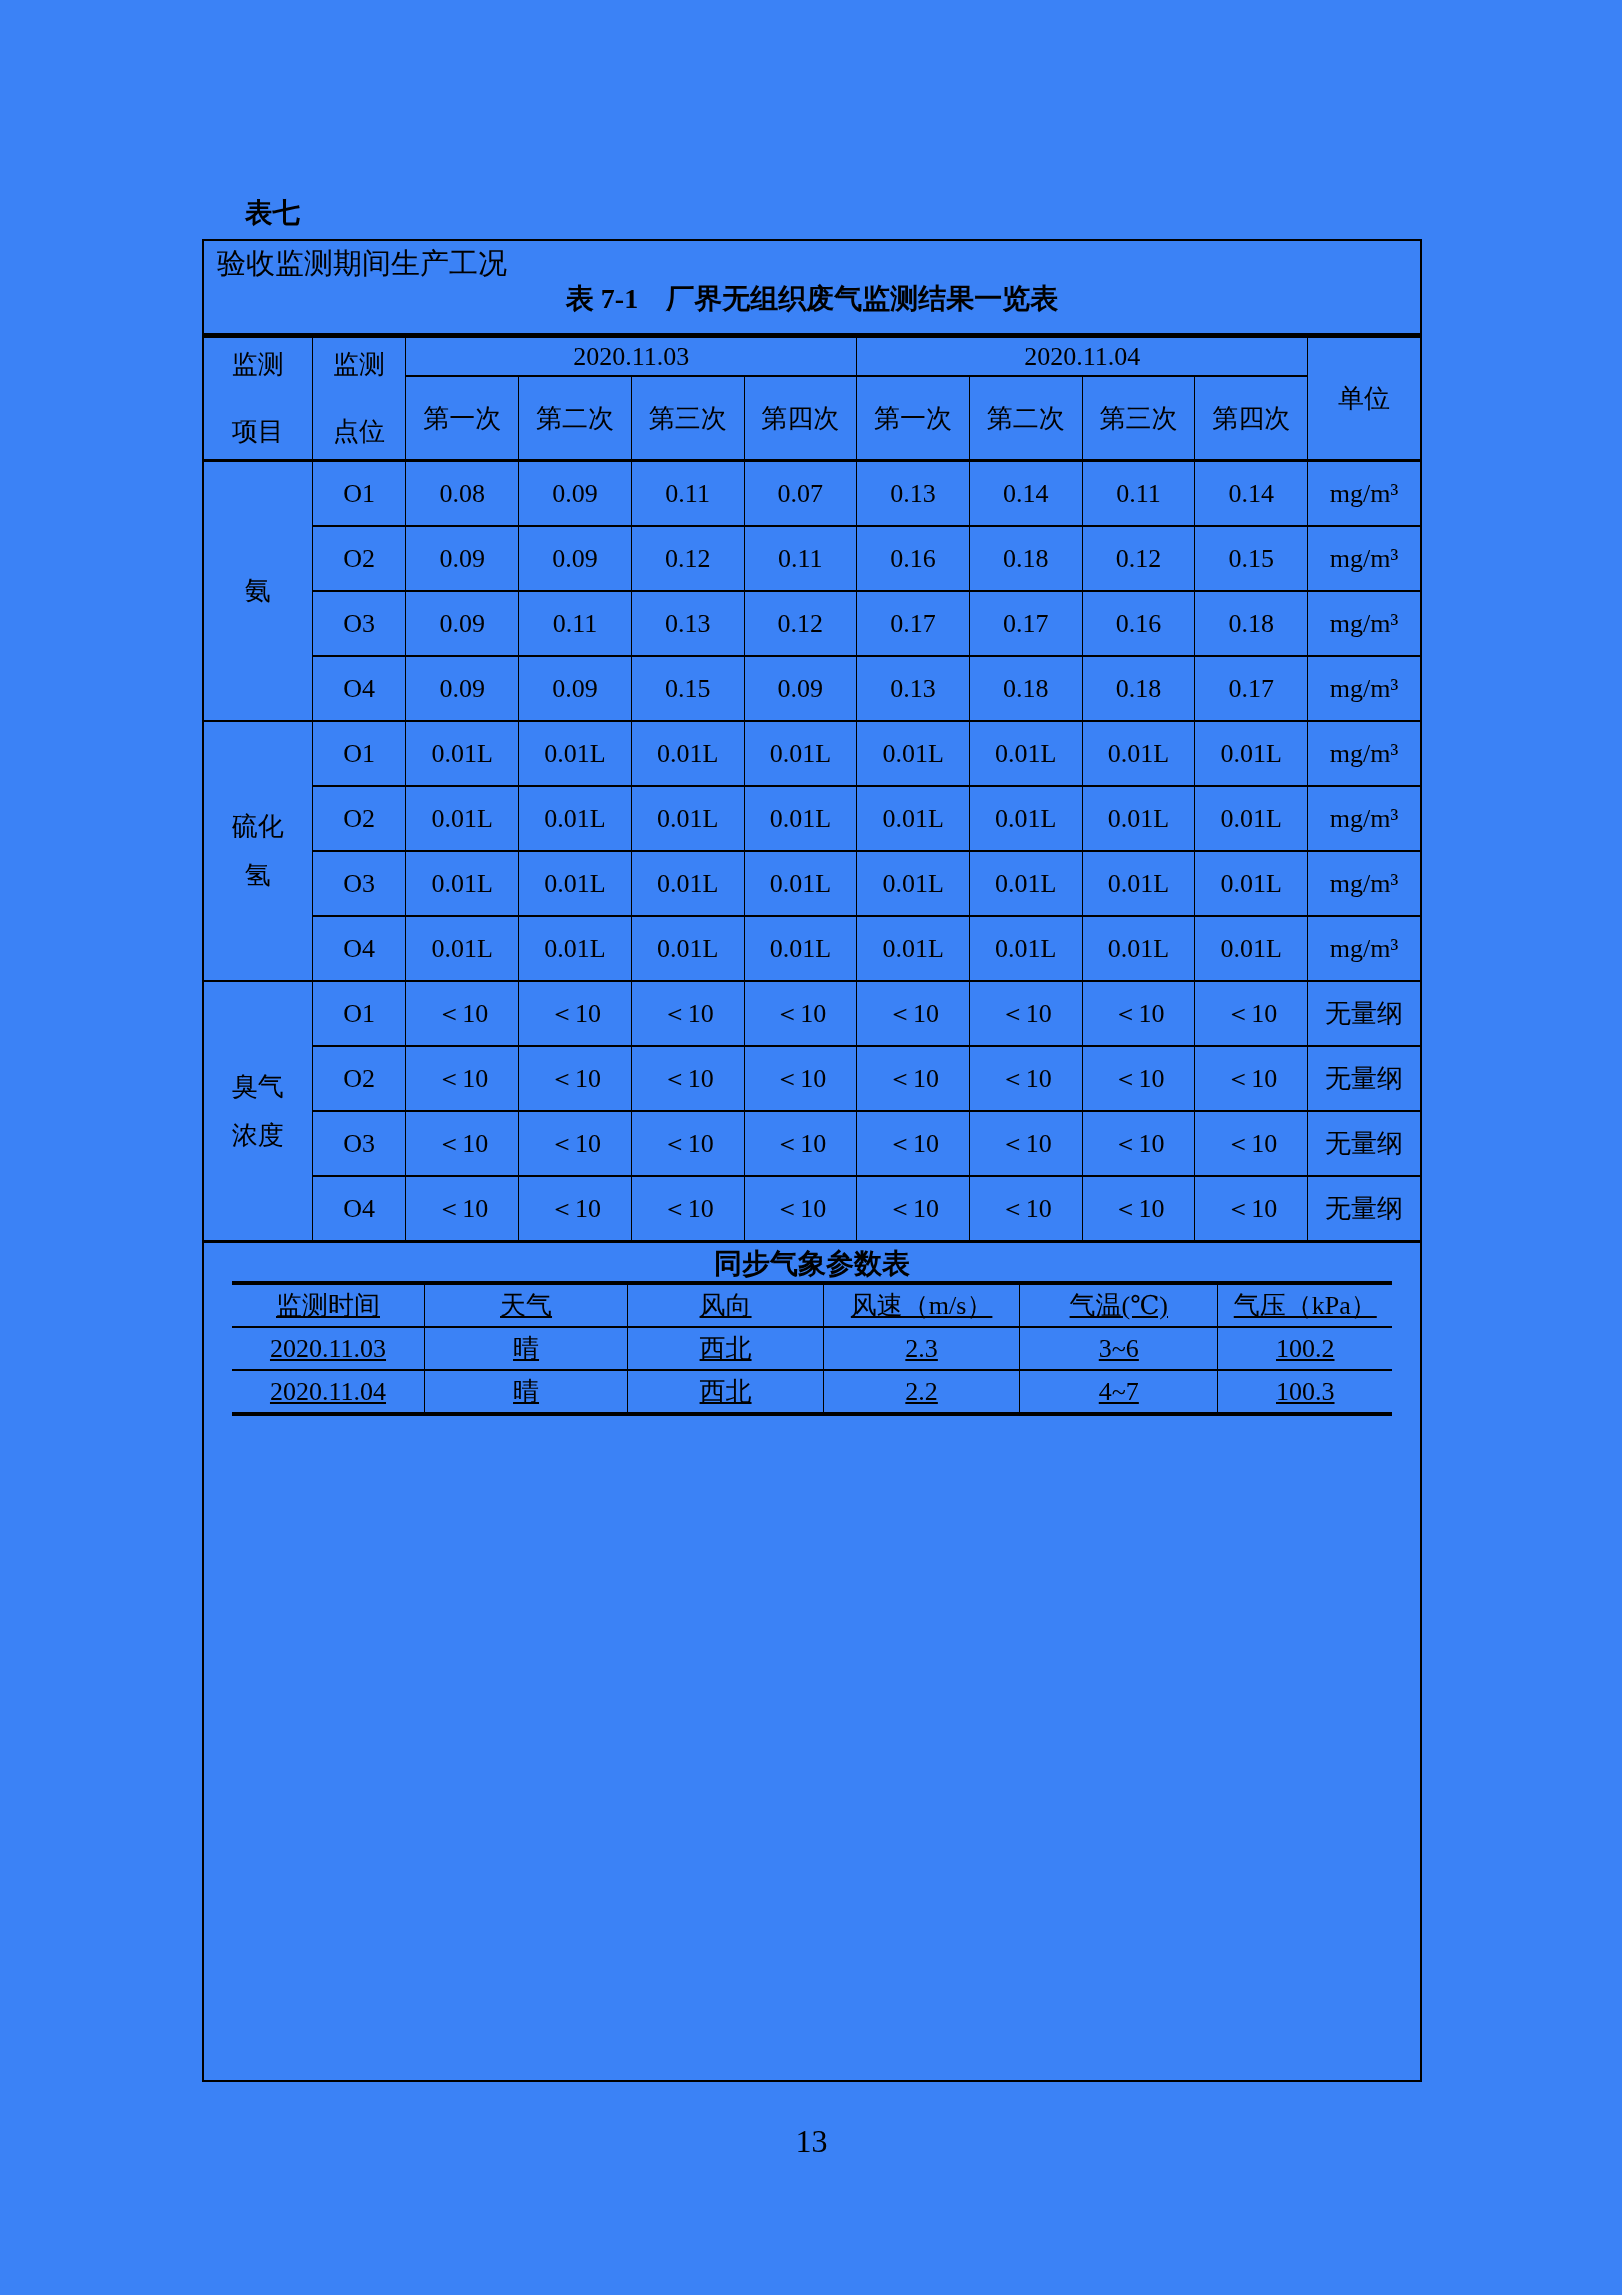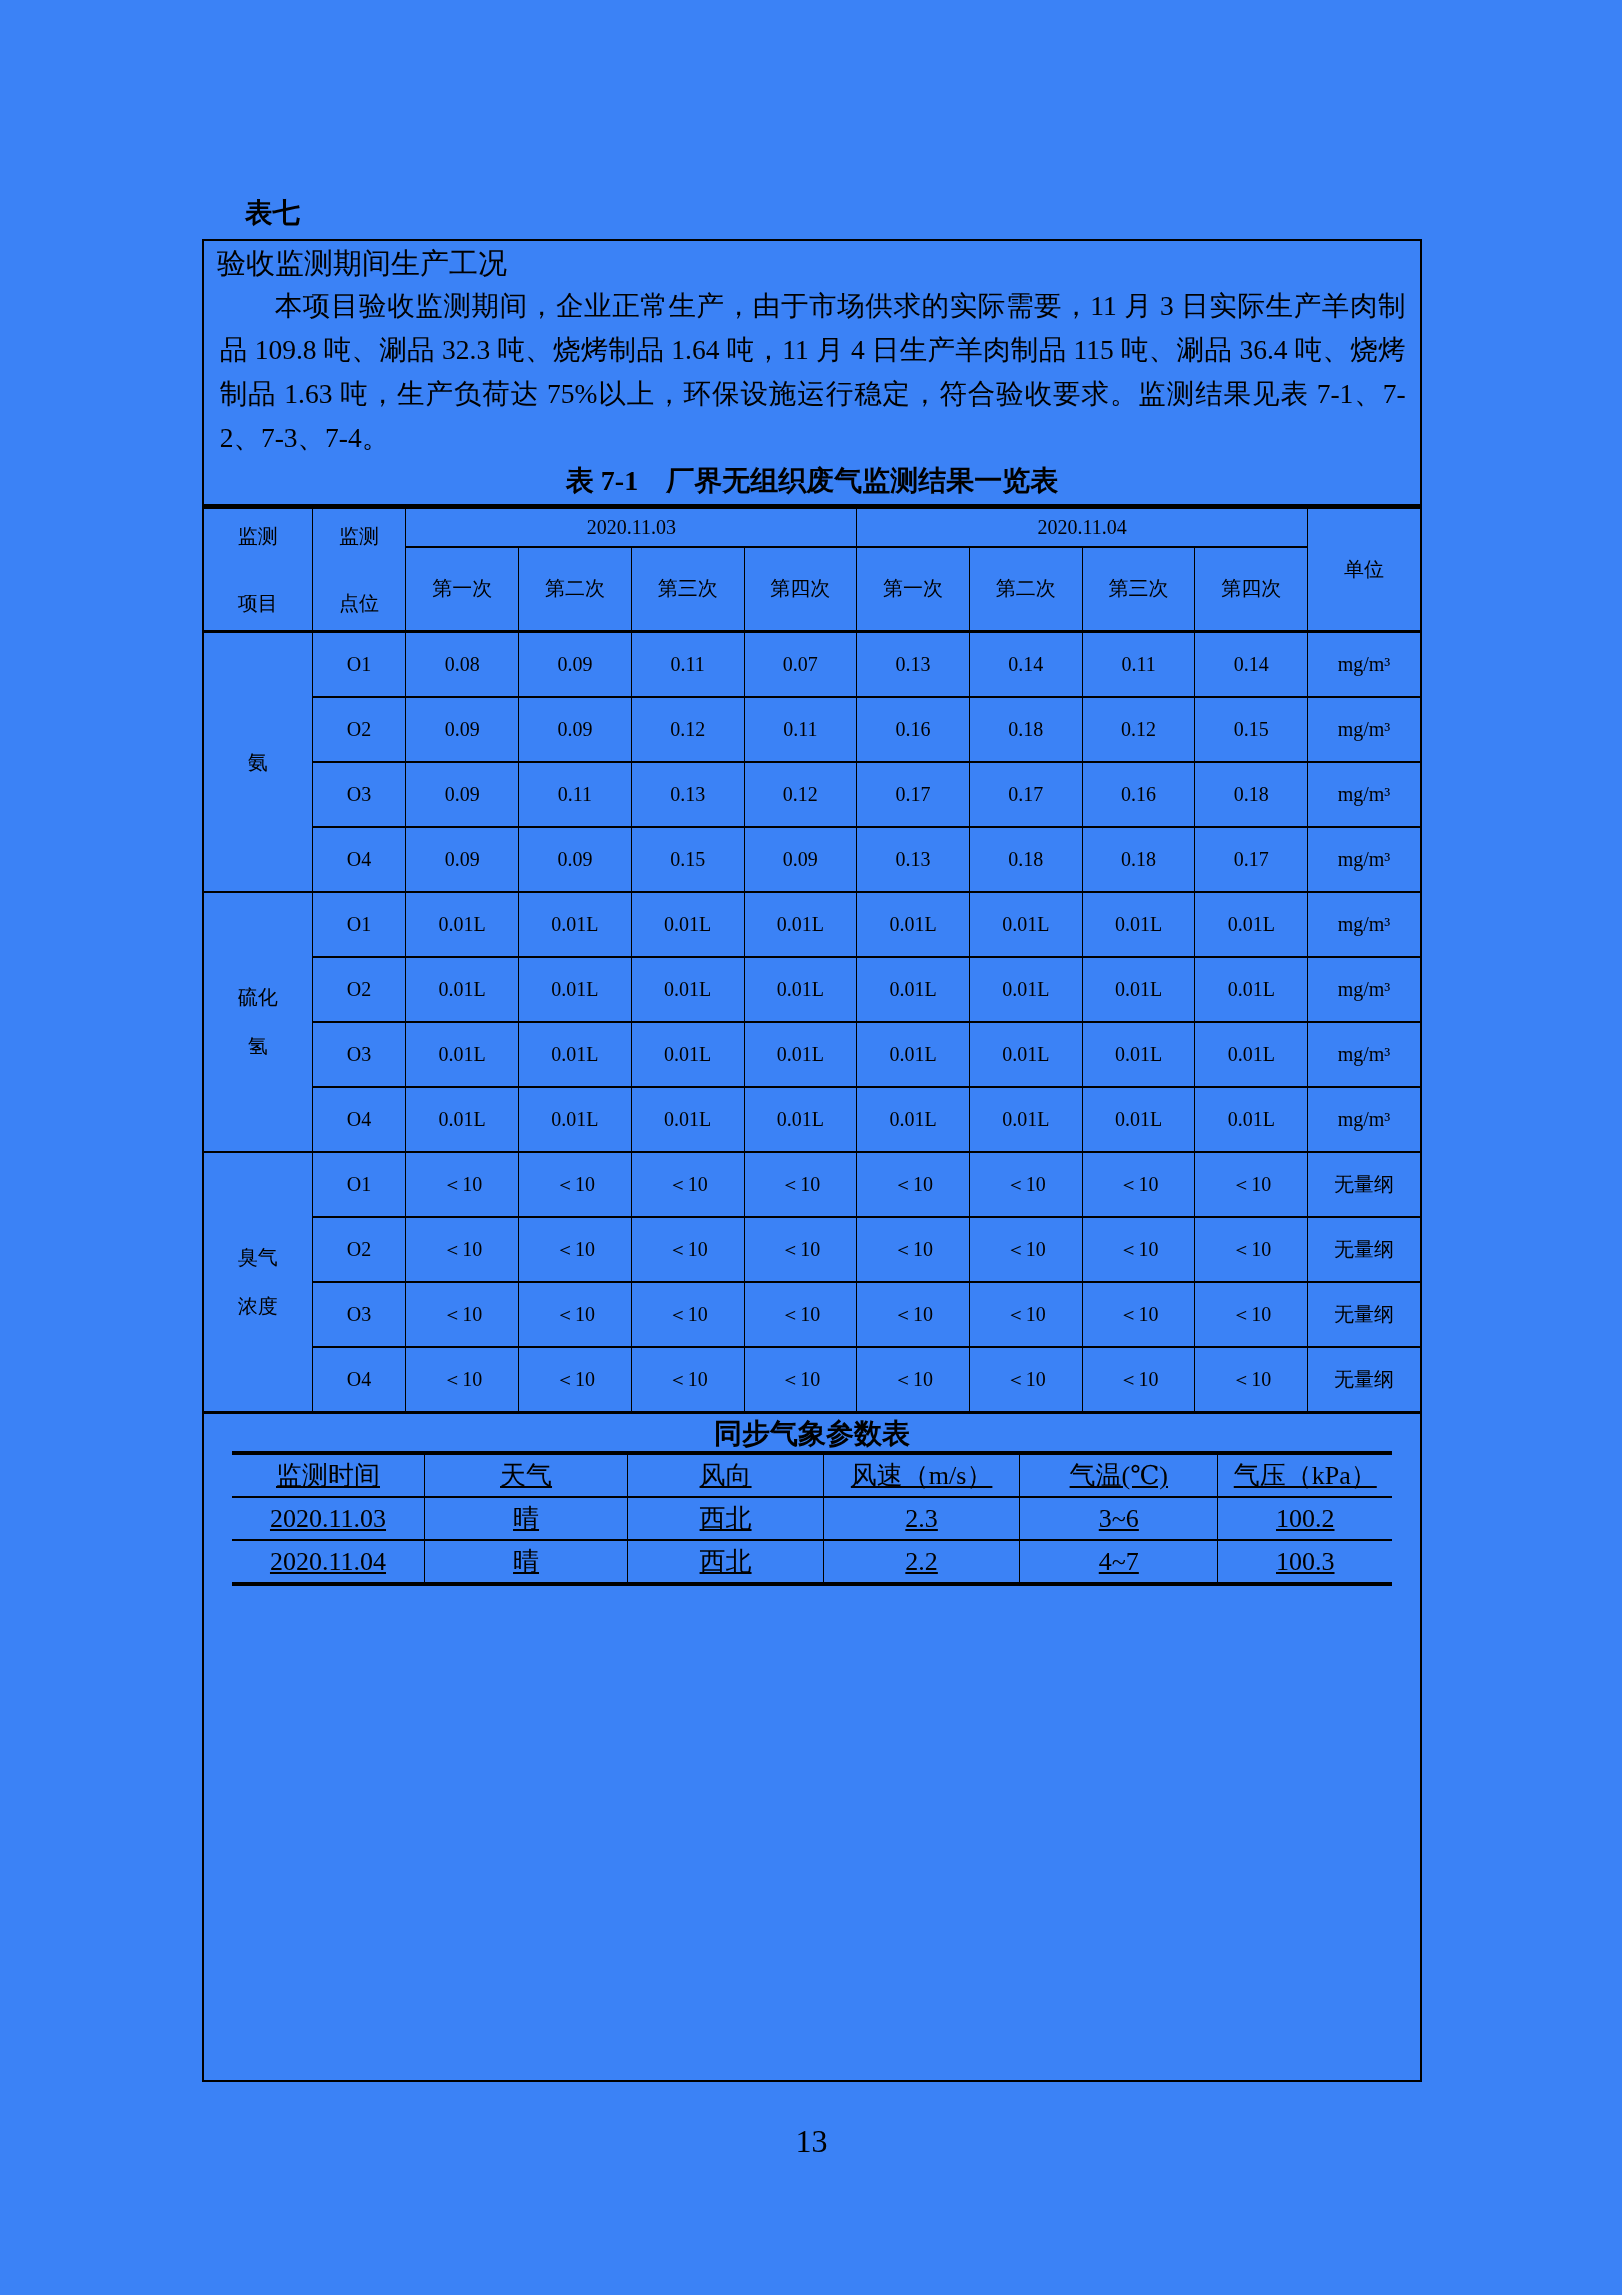--- a/index.html
+++ b/index.html
@@ -43,24 +43,24 @@
     text-align:center;
   }
   .tbl-title2 {
     margin:5.2px 0 0 0;
     font-size:28px; font-weight:bold; line-height:30px;
     text-align:center;
   }
   
   .t1 {
     width:100%; border-collapse:collapse; table-layout:fixed;
-    margin-top:6px;
+    margin-top:17px;
     border-top:5.9px solid #000;
     border-bottom:3.3px solid #000;
-    font-size:20px;
+    font-size:26px;
   }
   .t1 th, .t1 td {
     border:1.3px solid #000;
     border-top-width:2.6px; border-bottom-width:2.6px;
     padding:0; text-align:center; vertical-align:middle;
     font-weight:normal;
     overflow:hidden;
   }
   .t1 thead th { border-bottom-width:3.3px; }
   .t1 thead th.c-date { border-bottom-width:2.6px; }
@@ -102,21 +102,20 @@
 <body>
 
 <div class="page">
 
   <div class="doc-tag">表七</div>
 
   <div class="content-box">
 
     <div class="h-bold">验收监测期间生产工况</div>
 
-    <div class="para">本项目验收监测期间，企业正常生产，由于市场供求的实际需要，11 月 3 日实际生产羊肉制品 109.8 吨、涮品 32.3 吨、烧烤制品 1.64 吨，11 月 4 日生产羊肉制品 115 吨、涮品 36.4 吨、烧烤制品 1.63 吨，生产负荷达 75%以上，环保设施运行稳定，符合验收要求。监测结果见表 7-1、7-2、7-3、7-4。</div>
 
 
     <div class="tbl-title">表 7-1　厂界无组织废气监测结果一览表</div>
 
     <table class="t1">
       <colgroup>
         <col style="width:8.9%">
           <col style="width:7.7%">
         <col style="width:9.27%">
           <col style="width:9.27%">

